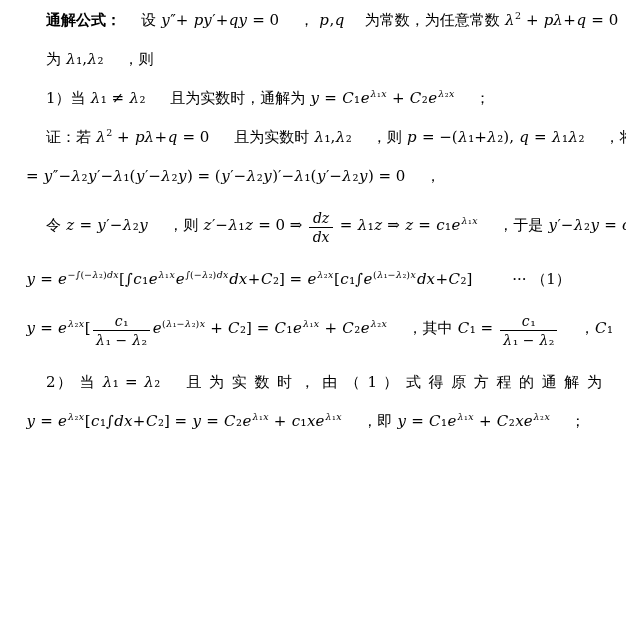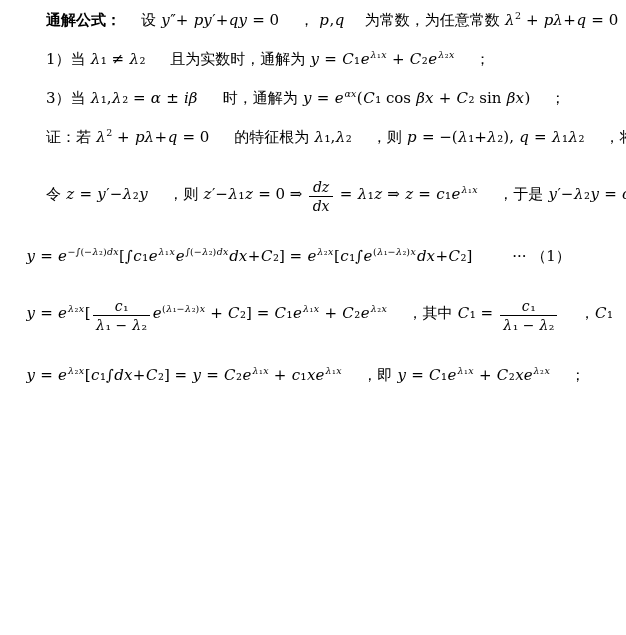--- a/index.html
+++ b/index.html
@@ -13,30 +13,32 @@
     white-space:nowrap;
   }
   .line.spread{white-space:normal;text-align:justify;text-align-last:justify;}
   .cn{font-family:"DejaVu Serif","Liberation Serif",serif;margin-left:20px;}
   .bold{font-weight:bold;}
   .fm{font-family:"DejaVu Serif","Liberation Serif",serif;}
   .fm i{font-style:italic;padding:0 0.5px;}
   sup.sup{font-size:9.5px;line-height:0;vertical-align:super;}
   .frac{
     display:inline-block;vertical-align:-0.85em;text-align:center;
-    line-height:1.15;margin:16px 2px;font-size:14px;
+    line-height:1.15;margin:8px 2px;font-size:14px;
   }
   .frac .num{display:block;border-bottom:1px solid #000;padding:0 3px 1px 3px;}
   .frac .den{display:block;padding:1px 3px 0 3px;}
 </style>
 </head>
 <body>
 
 <div class="page">
     <div class="line "><span class="cn bold">通解公式：</span><span class="cn">设 </span><span class="fm"><i>y</i>″+ <i>py</i>′+<i>qy</i> = 0</span><span class="cn">， </span><span class="fm"><i>p</i>,<i>q</i></span><span class="cn">为常数，为任意常数 </span><span class="fm"><i>λ</i></span><sup class="fm sup">2</sup><span class="fm"> + <i>pλ</i>+<i>q</i> = 0</span><span class="cn">的特征根</span></div>
+    <div class="line "><span class="cn">为 </span><span class="fm"><i>λ</i>₁,<i>λ</i>₂</span><span class="cn">，则</span></div>
     <div class="line "><span class="cn">1）当 </span><span class="fm"><i>λ</i>₁ ≠ <i>λ</i>₂</span><span class="cn"> 且为实数时，通解为 </span><span class="fm"><i>y</i> = <i>C</i>₁<i>e</i></span><sup class="fm sup"><i>λ</i>₁<i>x</i></sup><span class="fm"> + <i>C</i>₂<i>e</i></span><sup class="fm sup"><i>λ</i>₂<i>x</i></sup><span class="cn">；</span></div>
-    <div class="line "><span class="cn">3）当 </span><span class="fm"><i>λ</i>₁,<i>λ</i>₂ = <i>α</i> ± <i>iβ</i></span><span class="cn"> 时，通解为 </span><span class="fm"><i>y</i> = <i>e</i></span><sup class="fm sup"><i>αx</i></sup><span class="fm">(<i>C</i>₁ cos <i>βx</i> + <i>C</i>₂ sin <i>βx</i>)</span><span class="cn">；</span></div>
-    <div class="line "><span class="cn">证：若 </span><span class="fm"><i>λ</i></span><sup class="fm sup">2</sup><span class="fm"> + <i>pλ</i>+<i>q</i> = 0</span><span class="cn"> 的特征根为 </span><span class="fm"><i>λ</i>₁,<i>λ</i>₂</span><span class="cn">，则 </span><span class="fm"><i>p</i> = −(<i>λ</i>₁+<i>λ</i>₂), <i>q</i> = <i>λ</i>₁<i>λ</i>₂</span><span class="cn">，将其代入方</span></div>
+    <div class="line "><span class="cn">证：若 </span><span class="fm"><i>λ</i></span><sup class="fm sup">2</sup><span class="fm"> + <i>pλ</i>+<i>q</i> = 0</span><span class="cn"> 且为实数时 </span><span class="fm"><i>λ</i>₁,<i>λ</i>₂</span><span class="cn">，则 </span><span class="fm"><i>p</i> = −(<i>λ</i>₁+<i>λ</i>₂), <i>q</i> = <i>λ</i>₁<i>λ</i>₂</span><span class="cn">，将其代入方</span></div>
+    <div class="line "><span class="fm">= <i>y</i>″−<i>λ</i>₂<i>y</i>′−<i>λ</i>₁(<i>y</i>′−<i>λ</i>₂<i>y</i>) = (<i>y</i>′−<i>λ</i>₂<i>y</i>)′−<i>λ</i>₁(<i>y</i>′−<i>λ</i>₂<i>y</i>) = 0</span><span class="cn">，</span></div>
     <div class="line "><span class="cn">令 </span><span class="fm"><i>z</i> = <i>y</i>′−<i>λ</i>₂<i>y</i></span><span class="cn">，则 </span><span class="fm"><i>z</i>′−<i>λ</i>₁<i>z</i> = 0 ⇒ </span><span class="frac fm"><span class="num"><i>dz</i></span><span class="den"><i>dx</i></span></span><span class="fm"> = <i>λ</i>₁<i>z</i> ⇒ <i>z</i> = <i>c</i>₁<i>e</i></span><sup class="fm sup"><i>λ</i>₁<i>x</i></sup><span class="cn">，于是 </span><span class="fm"><i>y</i>′−<i>λ</i>₂<i>y</i> = <i>c</i>₁<i>e</i></span><sup class="fm sup"><i>λ</i>₁<i>x</i></sup><span class="cn">，由一</span></div>
     <div class="line "><span class="fm"><i>y</i> = <i>e</i></span><sup class="fm sup">−∫(−<i>λ</i>₂)<i>dx</i></sup><span class="fm">[∫<i>c</i>₁<i>e</i></span><sup class="fm sup"><i>λ</i>₁<i>x</i></sup><span class="fm"><i>e</i></span><sup class="fm sup">∫(−<i>λ</i>₂)<i>dx</i></sup><span class="fm"><i>dx</i>+<i>C</i>₂] = <i>e</i></span><sup class="fm sup"><i>λ</i>₂<i>x</i></sup><span class="fm">[<i>c</i>₁∫<i>e</i></span><sup class="fm sup">(<i>λ</i>₁−<i>λ</i>₂)<i>x</i></sup><span class="fm"><i>dx</i>+<i>C</i>₂]</span><span class="cn">　 ··· （1）</span></div>
     <div class="line "><span class="fm"><i>y</i> = <i>e</i></span><sup class="fm sup"><i>λ</i>₂<i>x</i></sup><span class="fm">[</span><span class="frac fm"><span class="num"><i>c</i>₁</span><span class="den"><i>λ</i>₁ − <i>λ</i>₂</span></span><span class="fm"><i>e</i></span><sup class="fm sup">(<i>λ</i>₁−<i>λ</i>₂)<i>x</i></sup><span class="fm"> + <i>C</i>₂] = <i>C</i>₁<i>e</i></span><sup class="fm sup"><i>λ</i>₁<i>x</i></sup><span class="fm"> + <i>C</i>₂<i>e</i></span><sup class="fm sup"><i>λ</i>₂<i>x</i></sup><span class="cn">，其中 </span><span class="fm"><i>C</i>₁ = </span><span class="frac fm"><span class="num"><i>c</i>₁</span><span class="den"><i>λ</i>₁ − <i>λ</i>₂</span></span><span class="cn">，</span><span class="fm"><i>C</i>₁</span><span class="cn">和</span><span class="fm"><i>C</i>₂</span><span class="cn">为任意常数。</span></div>
+    <div class="line spread"><span class="cn">2） 当 </span><span class="fm"><i>λ</i>₁ = <i>λ</i>₂</span><span class="cn"> 且 为 实 数 时 ， 由 （ 1 ） 式 得 原 方 程 的 通 解 为</span></div>
     <div class="line "><span class="fm"><i>y</i> = <i>e</i></span><sup class="fm sup"><i>λ</i>₂<i>x</i></sup><span class="fm">[<i>c</i>₁∫<i>dx</i>+<i>C</i>₂] = <i>y</i> = <i>C</i>₂<i>e</i></span><sup class="fm sup"><i>λ</i>₁<i>x</i></sup><span class="fm"> + <i>c</i>₁<i>xe</i></span><sup class="fm sup"><i>λ</i>₁<i>x</i></sup><span class="cn">，即 </span><span class="fm"><i>y</i> = <i>C</i>₁<i>e</i></span><sup class="fm sup"><i>λ</i>₁<i>x</i></sup><span class="fm"> + <i>C</i>₂<i>xe</i></span><sup class="fm sup"><i>λ</i>₂<i>x</i></sup><span class="cn">；</span></div>
   </div>
 
 </body></html>

